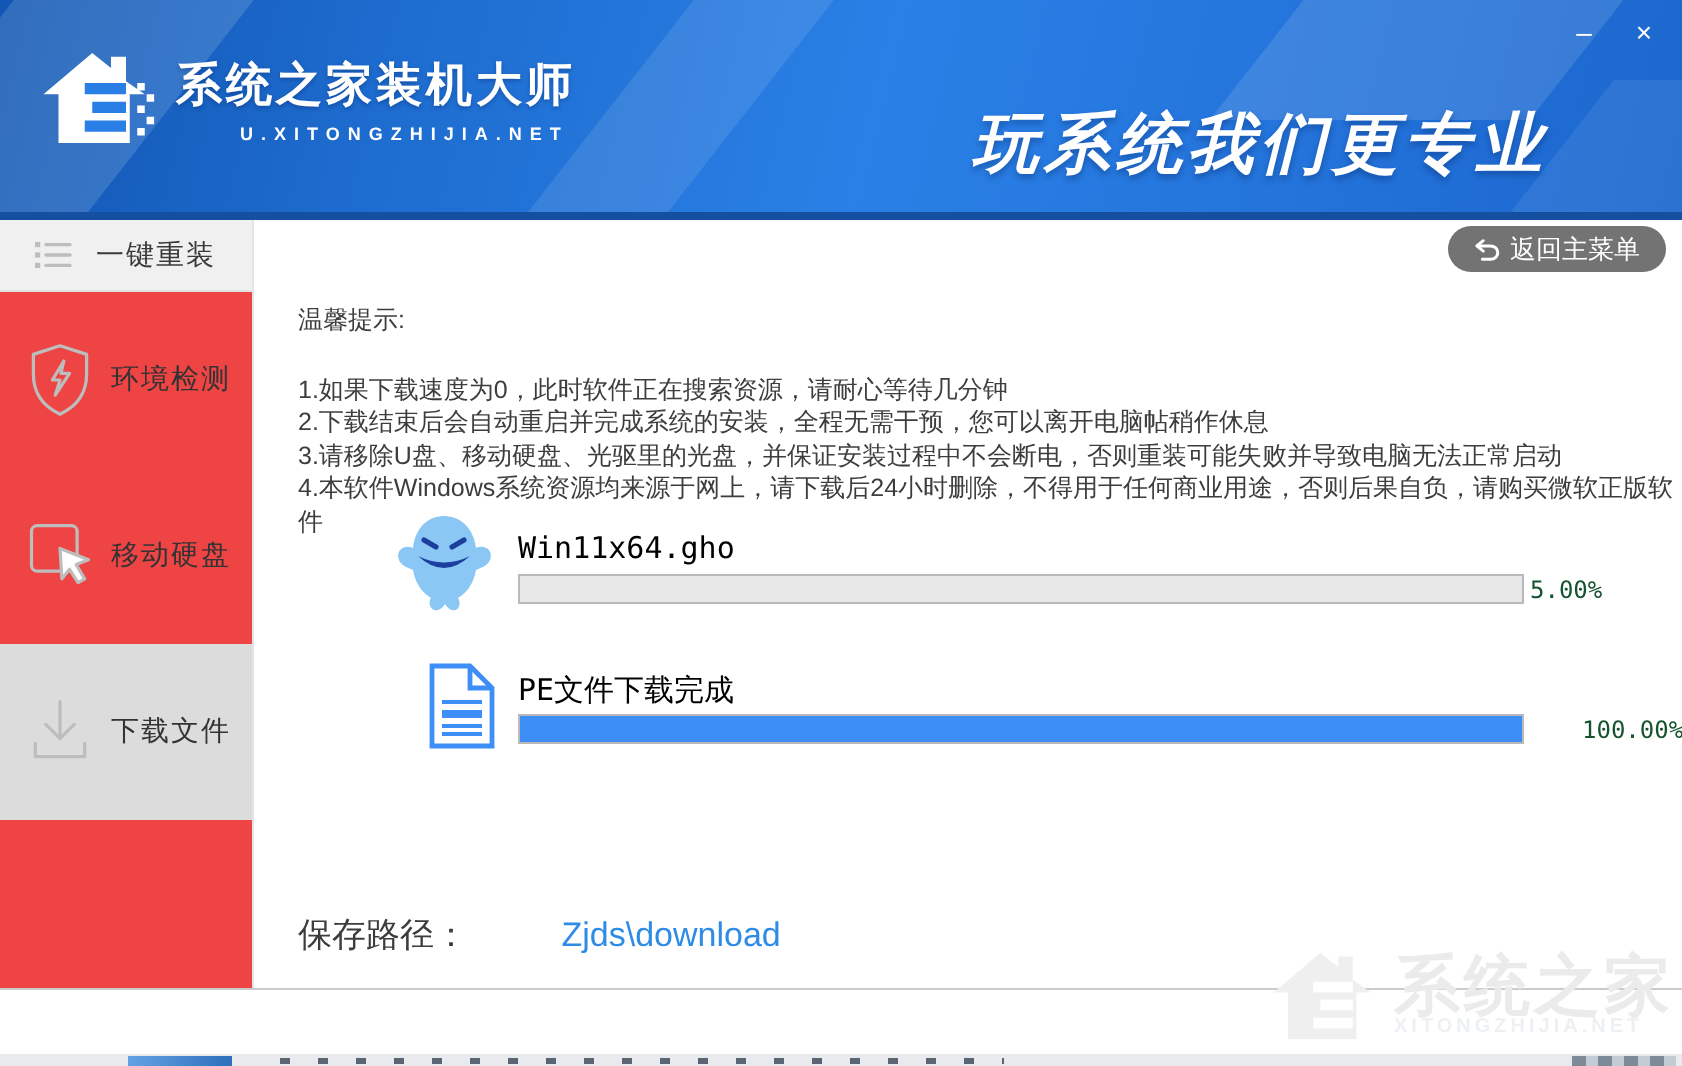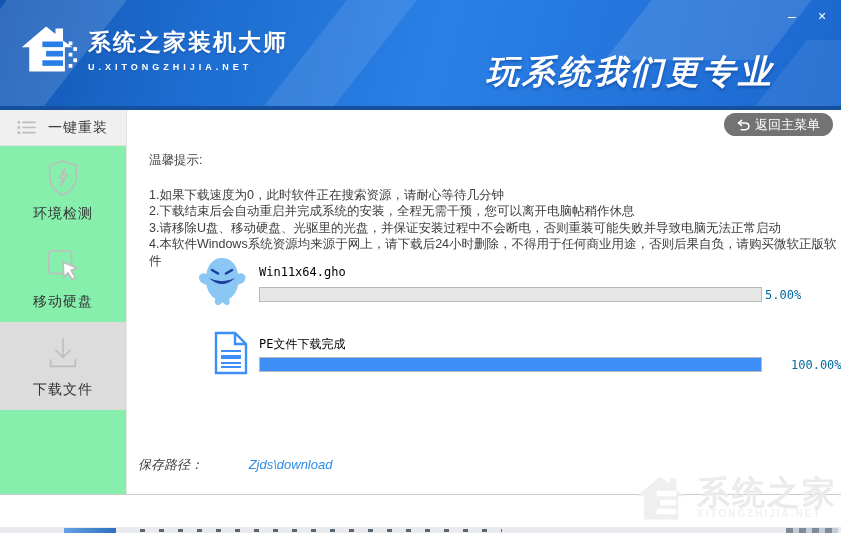--- a/index.html
+++ b/index.html
@@ -13,58 +13,58 @@
   .streak { position:absolute; background:rgba(255,255,255,.10); transform:skewX(-38deg); }
   .s1 { left:-40px; top:-10px; width:120px; height:140px; background:rgba(255,255,255,.14); }
   .s2 { left:300px; top:-20px; width:70px; height:160px; }
   .s3 { left:640px; top:-30px; width:160px; height:90px; background:rgba(255,255,255,.12); }
   .s4 { left:760px; top:40px; width:220px; height:120px; background:rgba(255,255,255,.08); }
   .header-band { position:absolute; top:106px; left:0; width:841px; height:4px; background:#14509f; }
 
   .logo-row { position:absolute; left:18px; top:20px; display:flex; align-items:center; gap:10px; }
   .brand-title { color:#fff; font-size:23px; font-weight:bold; letter-spacing:2px;
     text-shadow:0 1px 2px rgba(0,30,90,.35); }
-  .brand-sub { color:#fff; font-size:9px; font-weight:bold; letter-spacing:4px; margin-top:4px; }
+  .brand-sub { color:#fff; font-size:9px; font-weight:bold; letter-spacing:4px; margin-top:4px;margin-left:32px; }
   .slogan { position:absolute; left:458px; top:50px; color:#fff; font-size:33px; font-weight:800;
     font-style:italic; letter-spacing:3px; text-shadow:0 2px 3px rgba(0,30,90,.35); white-space:nowrap;margin-left:28px; }
 
   .win-btns { position:absolute; top:7px; right:10px; display:flex; gap:12px; }
   .win-btn { color:#fff; font-size:14px; width:18px; height:18px; line-height:18px; text-align:center;
     cursor:pointer; font-weight:400; }
 
   
-  .sidebar { position:absolute; left:0; top:110px; width:127px; bottom:39px; background:#86efac;
+  .sidebar { position:absolute; left:0; top:110px; width:127px; bottom:39px; background:#ef4444;
     border-right:1px solid #e4e4e4;font-family:Liberation Mono, monospace; }
   .side-top { height:36px; background:#f0f0f0; border-bottom:1px solid #e2e2e2;
     display:flex; align-items:center; gap:12px; padding-left:17px; cursor:pointer; }
   .side-top .lbl { font-size:14px; color:#3a3a3a; letter-spacing:1px; }
-  .side-item { height:88px; display:flex; flex-direction:column; align-items:center;
+  .side-item { height:88px; display:flex; flex-direction:row; align-items:center;
     justify-content:center; gap:7px; cursor:pointer; }
   .side-item.active { background:#dcdcdc; }
   .side-item .lbl { font-size:14px; color:#333; letter-spacing:1px; }
   .gicon { stroke:#bdbdbd; fill:none; stroke-width:1.7; stroke-linecap:round; stroke-linejoin:round; }
 
   
   .main { position:absolute; left:128px; top:110px; right:0; bottom:39px; }
   .back-btn { position:absolute; top:3px; right:8px; height:23px; padding:0 13px;
     background:#737373; color:#fff; border:none; border-radius:12px; font-size:13px;
     display:flex; align-items:center; gap:5px; cursor:pointer;
     font-family:"Liberation Sans","DejaVu Sans",sans-serif; }
   .tips { position:absolute; left:21px; top:42px; font-size:12.5px; color:#3d3d3d; line-height:16.5px; }
   .tips .t-title { margin-bottom:18px; }
 
   .dl-icon { position:absolute; }
   .dl-name { position:absolute; font-family:"DejaVu Sans Mono","Liberation Mono",monospace;
-    font-size:12px; color:#000; }
+    font-size:15px; color:#000; }
   .bar { position:absolute; width:503px; height:15px; background:#e7e7e7; border:1px solid #b9b9b9; }
   .bar-fill { height:100%; width:0; }
-  .pct { position:absolute; font-size:12px; color:#0369a1;
+  .pct { position:absolute; font-size:12px; color:#14532d;
     font-family:"DejaVu Sans Mono","Liberation Mono",monospace;text-align:center; }
 
-  .save-row { position:absolute; left:10px; top:346px; font-size:13px; color:#3c3c3c;font-style:italic; }
+  .save-row { position:absolute; left:21px; top:346px; font-size:17px; color:#3c3c3c; }
   .save-row .path { color:#2e8ce6; margin-left:42px; cursor:pointer; }
 
   .divider { position:absolute; left:0; top:494px; width:841px; height:1px; background:#cbcbcb; }
 
   
   .watermark { position:absolute; right:4px; bottom:8px; display:flex; align-items:center; gap:6px; z-index:5; }
   .wm-text .wm-title { font-size:33px; font-weight:bold; color:#ebebeb; letter-spacing:2px; line-height:30px; }
   .wm-text .wm-sub { font-size:10px; color:#eef1f4; letter-spacing:2px; font-weight:bold; }
 
   

